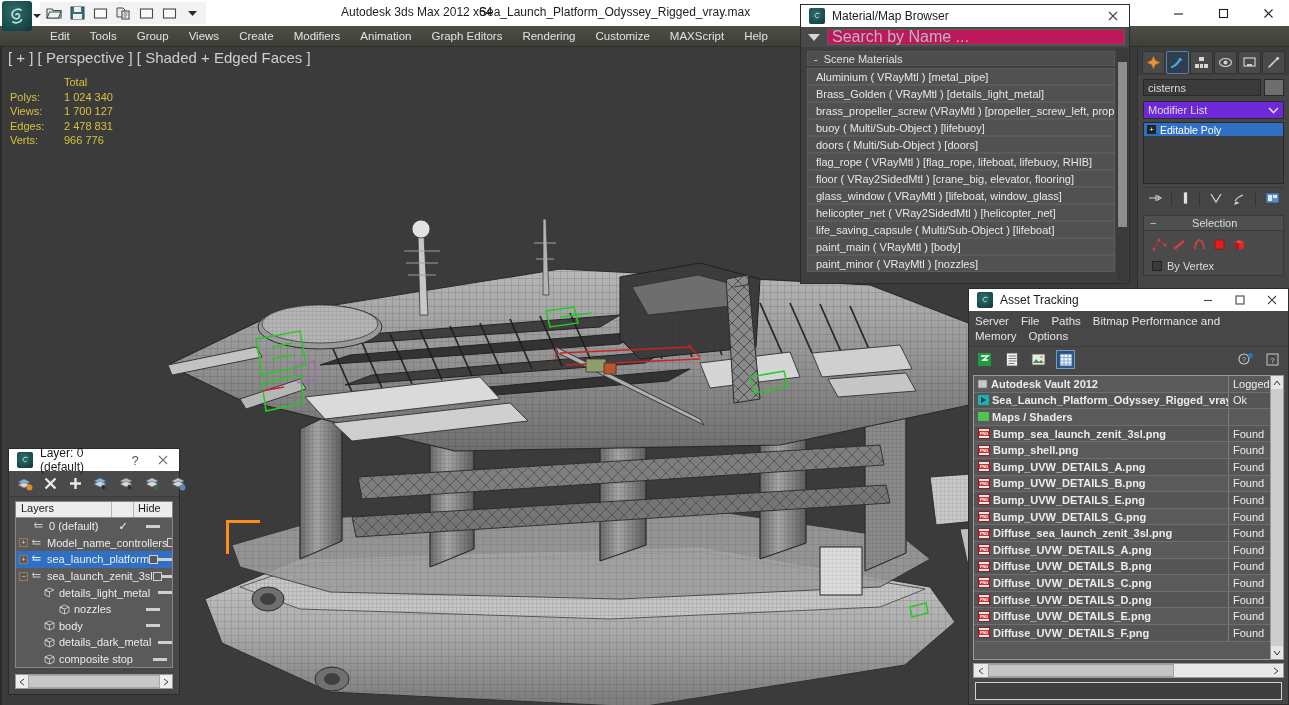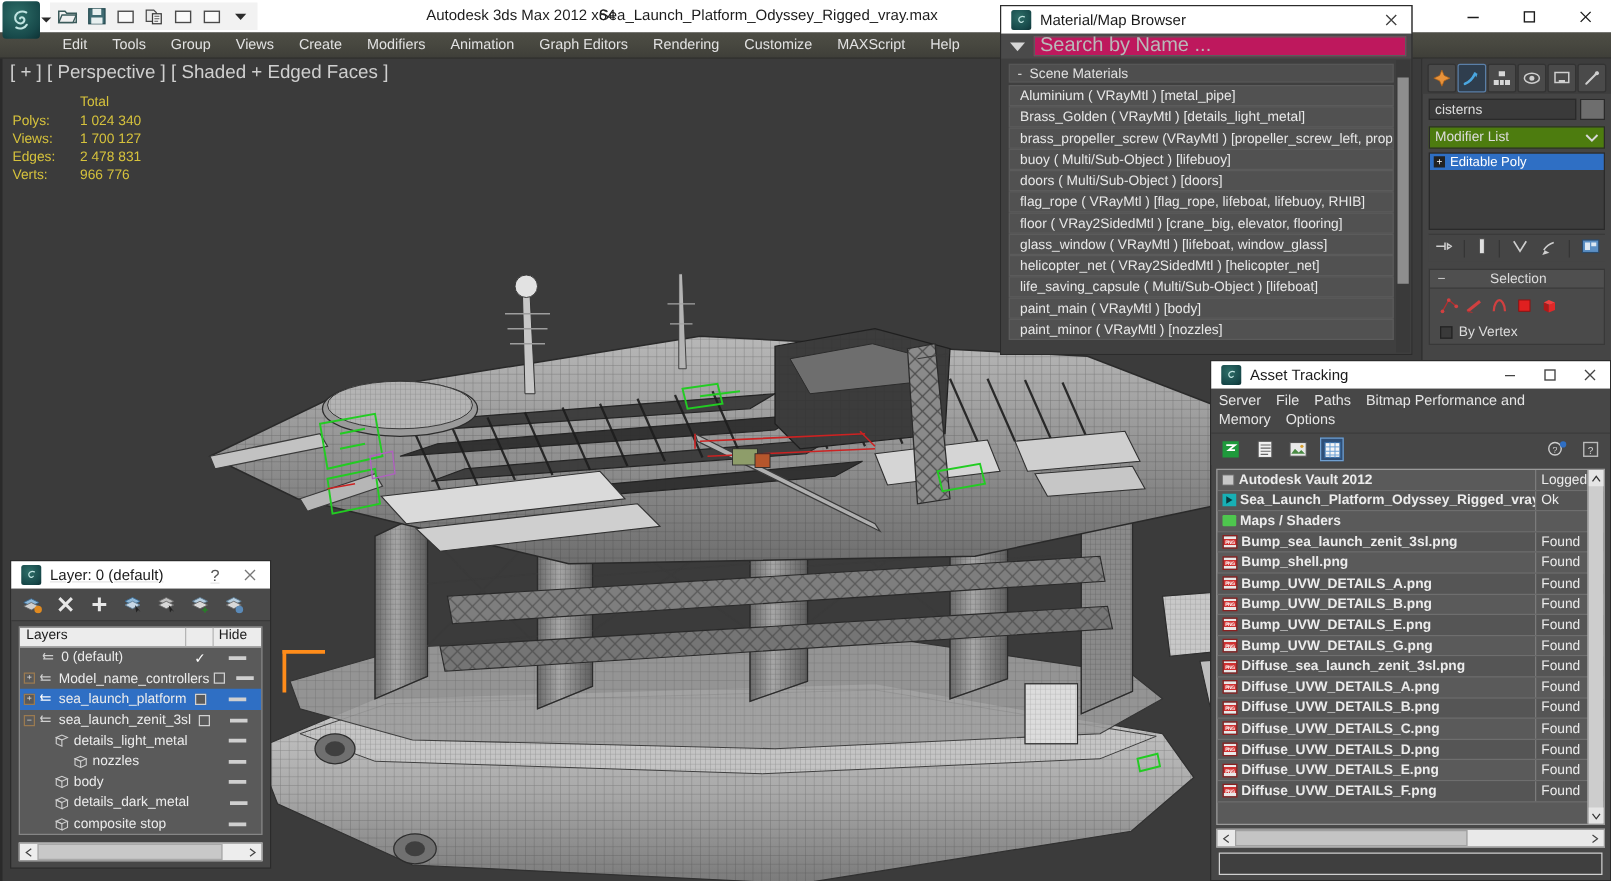--- a/index.html
+++ b/index.html
@@ -123,21 +123,21 @@
   }
   .cp-tab.active { background: #2f3e4e; border-color: #5a7fa8; }
   .cp-row { display: flex; align-items: center; gap: 3px; padding: 4px 5px 2px 5px; }
   .cp-name {
     flex: 1; height: 17px; background: #3a3a3a; border: 1px solid #2a2a2a;
     color: #ddd; font-size: 11px; padding: 1px 4px; line-height: 14px;
   }
   .cp-swatch { width: 20px; height: 17px; background: #6e6e6e; border: 1px solid #2a2a2a; }
   .cp-modlist {
     margin: 3px 5px; height: 18px;
-    background: #4d7c0f; border: 1px solid #2a2a2a;
+    background: #6d28d9; border: 1px solid #2a2a2a;
     display: flex; align-items: center; justify-content: space-between;
     padding: 0 4px; color: #ddd; font-size: 11px;
   }
   .cp-stack {
     margin: 2px 5px; height: 62px;
     background: #3d3d3d; border: 1px solid #2a2a2a;
   }
   .cp-stack-item {
     height: 13px; background: #2f6fc4; color: #fff; font-size: 10.5px;
     display: flex; align-items: center; gap: 4px; padding: 0 3px;
@@ -328,23 +328,22 @@
     justify-content: center; color: #555; font-size: 9px;
   }
   .at-hs-thumb { height: 13px; background: #c4c4c4; border: 1px solid #a0a0a0; }
   .at-status {
     position: absolute; left: 6px; right: 6px; bottom: 4px; height: 18px;
     background: #3f3f3f; border: 1px solid #d0d0d0;
   }
 
   
   #layerwin {
-    left: 8px; top: 448px; width: 209px; height: 247px;
+    left: 8px; top: 448px; width: 172px; height: 247px;
     border: 1px solid #2b2b2b;
-    text-decoration: underline;
   }
   .lw-toolbar {
     height: 26px; background: #4a4a4a;
     display: flex; align-items: center; gap: 10px; padding: 0 8px;
     border-bottom: 1px solid #3a3a3a;
   }
   .lw-tbtn { width: 17px; height: 17px; display:flex; align-items:center; justify-content:center; }
   .lw-grid {
     position: absolute; left: 6px; right: 6px; top: 52px; bottom: 26px;
     background: #5a5a5a; border: 1px solid #868686;

